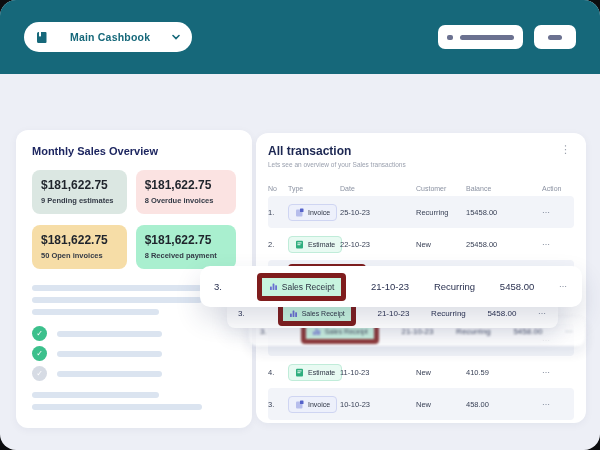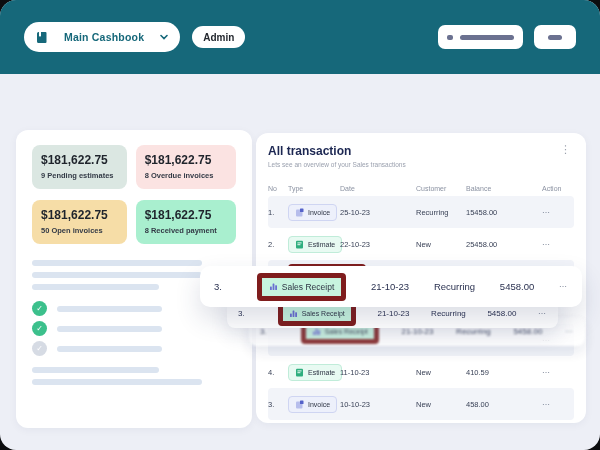--- a/index.html
+++ b/index.html
@@ -1,21 +1,21 @@
 <!DOCTYPE html>
 <html><head>
 <meta charset="utf-8">
 <style>
   html,body{margin:0;padding:0;background:#0c0d0f;}
   body{width:600px;height:450px;font-family:"Liberation Sans",sans-serif;-webkit-font-smoothing:antialiased;}
   .app{position:relative;width:600px;height:450px;border-radius:16px;overflow:hidden;background:#edeff6;}
 
   
   .topbar{height:74px;background:#16687a;display:flex;align-items:center;padding:0 24px;box-sizing:border-box;gap:12px;}
-  .cashbook-btn{background:#fff;border-radius:15px;height:30px;display:flex;align-items:center;gap:16px;padding:0 12px;cursor:pointer;}
+  .cashbook-btn{background:#fff;border-radius:15px;height:30px;display:flex;align-items:center;gap:22px;padding:0 12px;cursor:pointer;}
   .cashbook-btn .label{font-size:10.5px;font-weight:700;color:#16687a;letter-spacing:.2px;}
   .admin-pill{background:#fff;border-radius:999px;height:22px;display:flex;align-items:center;padding:0 11px;font-size:10px;font-weight:600;color:#23272e;}
   .topbar-right{margin-left:auto;display:flex;gap:11px;align-items:center;}
   .tb-pill{background:#fff;border-radius:7px;height:24px;display:flex;align-items:center;gap:7px;padding:0 9px;box-sizing:border-box;}
   .tb-pill.small{width:42px;justify-content:center;}
   .sk-dot{width:6px;height:5px;border-radius:2px;background:#6b7190;}
   .sk-dash{width:54px;height:5px;border-radius:2.5px;background:#6b7190;}
   .sk-dash.short{width:14px;}
 
   
@@ -78,34 +78,34 @@
             <path d="M3 1h2v5L4 4.8 3 6z" fill="#ffffff"></path>
           </svg>
       </span>
       <span class="label">Main Cashbook</span>
       <span style="display:flex;">
         <svg width="8" height="6" viewBox="0 0 8 6">
             <path d="M1 1.5l3 3 3-3" stroke="#16687a" stroke-width="1.6" fill="none" stroke-linecap="round"></path>
           </svg>
       </span>
     </div>
-    <div class="admin-pill">Admin</div>
     <div class="topbar-right">
       <div class="tb-pill">
         <span class="sk-dot"></span>
         <span class="sk-dash"></span>
       </div>
       <div class="tb-pill small">
         <span class="sk-dash short"></span>
       </div>
     </div>
   </header>
 
 
   <section class="card card-left">
+    <h2>Monthly Sales Overview</h2>
     <div class="stats" id="stats">
         <div class="stat" style="background: rgb(219, 231, 226);">
           <div class="amount">$181,622.75</div>
                  <div class="lbl">9 Pending estimates</div>
         </div>
         <div class="stat" style="background: rgb(251, 227, 226);">
           <div class="amount">$181,622.75</div>
                  <div class="lbl">8 Overdue invoices</div>
         </div>
         <div class="stat" style="background: rgb(246, 221, 167);">

